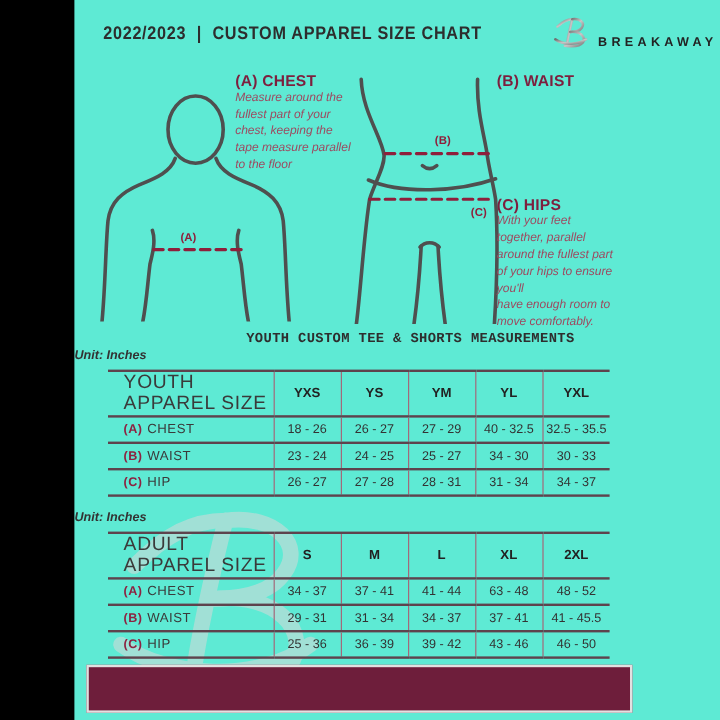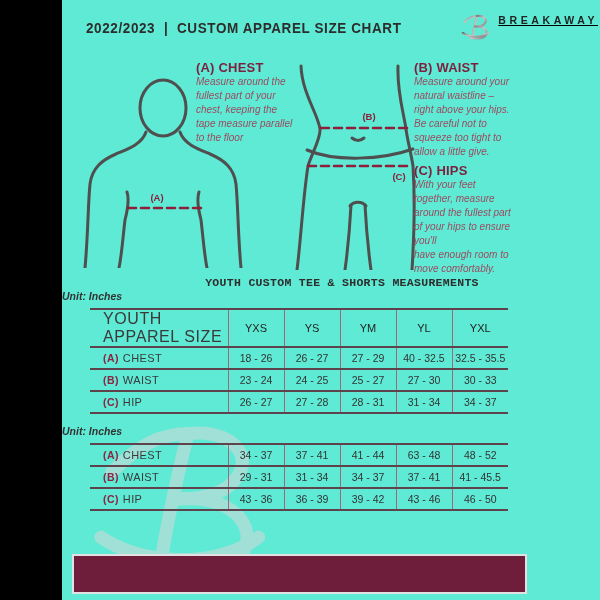--- a/index.html
+++ b/index.html
@@ -7,21 +7,21 @@
     width:600px;height:600px;background:#000;position:relative;overflow:hidden;
     font-family:"Liberation Sans","DejaVu Sans",sans-serif;
   }
   .page{
     position:absolute;left:62px;top:0;width:560px;height:600px;
     background:#5eead4;overflow:hidden;
   }
   
   .hdr{position:absolute;left:0;top:14px;width:100%;display:flex;align-items:center;justify-content:space-between;padding:0 24px;box-sizing:border-box;}
   .hdr-title{font-size:13.5px;font-weight:bold;color:#2d2d2d;letter-spacing:.6px;transform:scaleY(1.12);transform-origin:left center;white-space:pre;}
-  .brand{display:flex;align-items:flex-start;gap:7px;text-decoration:underline;}
+  .brand{display:flex;align-items:flex-end;gap:7px;}
   .brand-name{font-size:10.5px;font-weight:bold;color:#232323;letter-spacing:3.6px;}
   
   .fig{position:absolute;}
   .fig path,.fig ellipse{fill:none;stroke:#4f4f4f;stroke-width:3;stroke-linecap:round;}
   .dash{stroke:#8e1f3b !important;stroke-width:2.6 !important;stroke-dasharray:8 5;}
   .fig text{fill:#8e1f3b;font-size:9.5px;font-weight:bold;}
   
   .mblock{position:absolute;}
   .mhead{font-size:13px;font-weight:bold;color:#7d1f3e;letter-spacing:.2px;}
   .mbody{margin-top:0;font-size:10px;font-style:italic;color:#9d4a60;line-height:1.4;white-space:pre-line;}
@@ -29,21 +29,21 @@
   .tbl-title{position:absolute;width:100%;text-align:center;font-size:11.5px;font-weight:bold;color:#2e2e2e;letter-spacing:.3px;}
   .tbl-unit{position:absolute;width:100%;text-align:left;font-size:10.5px;font-style:italic;font-weight:bold;color:#333;}
   table.size-table{position:absolute;left:28px;border-collapse:collapse;table-layout:fixed;width:418px;z-index:2;background:transparent;}
   .size-table td{
     height:20px;border-top:2px solid #5e434d;border-bottom:2px solid #5e434d;
     font-size:10.5px;color:#333;text-align:center;padding:0;
   }
   .size-table td + td{border-left:1.5px solid #a2697a;}
   .size-table td.lab{text-align:left;padding-left:13px;letter-spacing:.4px;color:#3a3a3a;}
   .size-table tr.head td.lab{font-size:16px;letter-spacing:.6px;}
-  .size-table tr.head td.sz{font-weight:normal;font-size:11px;color:#222;}
+  .size-table tr.head td.sz{font-weight:bold;font-size:11px;color:#222;}
   .size-table .key{color:#8c2342;font-weight:bold;margin-right:4px;}
   .size-table td.lab .nm{font-size:11px;}
   .watermark{position:absolute;left:28px;top:422px;z-index:0;opacity:.55;}
   .footerbar{position:absolute;left:10px;top:554px;width:451px;height:36px;background:#6e1e3b;border:2px solid #e2e0e0;z-index:3;}
 </style>
 </head>
 <body>
 
 <div class="page">
 
@@ -97,31 +97,25 @@
   <div class="mblock" style="left:134px;top:60px;width:110px;">
     <div class="mhead">(A) CHEST</div>
     <div class="mbody">Measure around the
 fullest part of your
 chest, keeping the
 tape measure parallel
 to the floor</div>
   </div>
   <div class="mblock" style="left:352px;top:60px;width:122px;">
     <div class="mhead">(B) WAIST</div>
-    <div class="mbody">Measure around your
-natural waistline –
-right above your hips.
-Be careful not to
-squeeze too tight to
-allow a little give.</div>
   </div>
   <div class="mblock" style="left:352px;top:163px;width:122px;">
     <div class="mhead">(C) HIPS</div>
     <div class="mbody">With your feet
-together, measure
+together, parallel
 around the fullest part
 of your hips to ensure
 you'll
 have enough room to
 move comfortably.</div>
   </div>
 
   <svg class="watermark" width="185" height="165" viewBox="0 0 34 30">
     <g fill="none" stroke="#d9d8d8" stroke-width="2.4" stroke-linecap="round">
       <path d="M 4,9 C 9,4 13,2 18,2"></path>
@@ -158,21 +152,21 @@
       <td>26 - 27</td>
       <td>27 - 29</td>
       <td>40 - 32.5</td>
       <td>32.5 - 35.5</td>
     </tr>
     <tr>
       <td class="lab"><span class="key">(B)</span><span class="nm">WAIST</span></td>
       <td>23 - 24</td>
       <td>24 - 25</td>
       <td>25 - 27</td>
-      <td>27 - 30</td>
+      <td>34 - 30</td>
       <td>30 - 33</td>
     </tr>
     <tr>
       <td class="lab"><span class="key">(C)</span><span class="nm">HIP</span></td>
       <td>26 - 27</td>
       <td>27 - 28</td>
       <td>28 - 31</td>
       <td>31 - 34</td>
       <td>34 - 37</td>
     </tr>
@@ -183,39 +177,47 @@
   <table class="size-table" style="top:443px;">
     <colgroup>
         <col style="width:138px">
         <col style="width:56px">
         <col style="width:56px">
         <col style="width:56px">
         <col style="width:56px">
         <col style="width:56px">
       </colgroup>
     <tbody>
+        <tr class="head">
+      <td class="lab">ADULT APPAREL SIZE</td>
+      <td class="sz">S</td>
+      <td class="sz">M</td>
+      <td class="sz">L</td>
+      <td class="sz">XL</td>
+      <td class="sz">2XL</td>
+    </tr>
     <tr>
       <td class="lab"><span class="key">(A)</span><span class="nm">CHEST</span></td>
       <td>34 - 37</td>
       <td>37 - 41</td>
       <td>41 - 44</td>
       <td>63 - 48</td>
       <td>48 - 52</td>
     </tr>
     <tr>
       <td class="lab"><span class="key">(B)</span><span class="nm">WAIST</span></td>
       <td>29 - 31</td>
       <td>31 - 34</td>
       <td>34 - 37</td>
       <td>37 - 41</td>
       <td>41 - 45.5</td>
     </tr>
     <tr>
       <td class="lab"><span class="key">(C)</span><span class="nm">HIP</span></td>
-      <td>43 - 36</td>
+      <td>25 - 36</td>
       <td>36 - 39</td>
       <td>39 - 42</td>
       <td>43 - 46</td>
       <td>46 - 50</td>
     </tr>
   </tbody>
     </table>
 
   <div class="footerbar"></div>
 </div>

